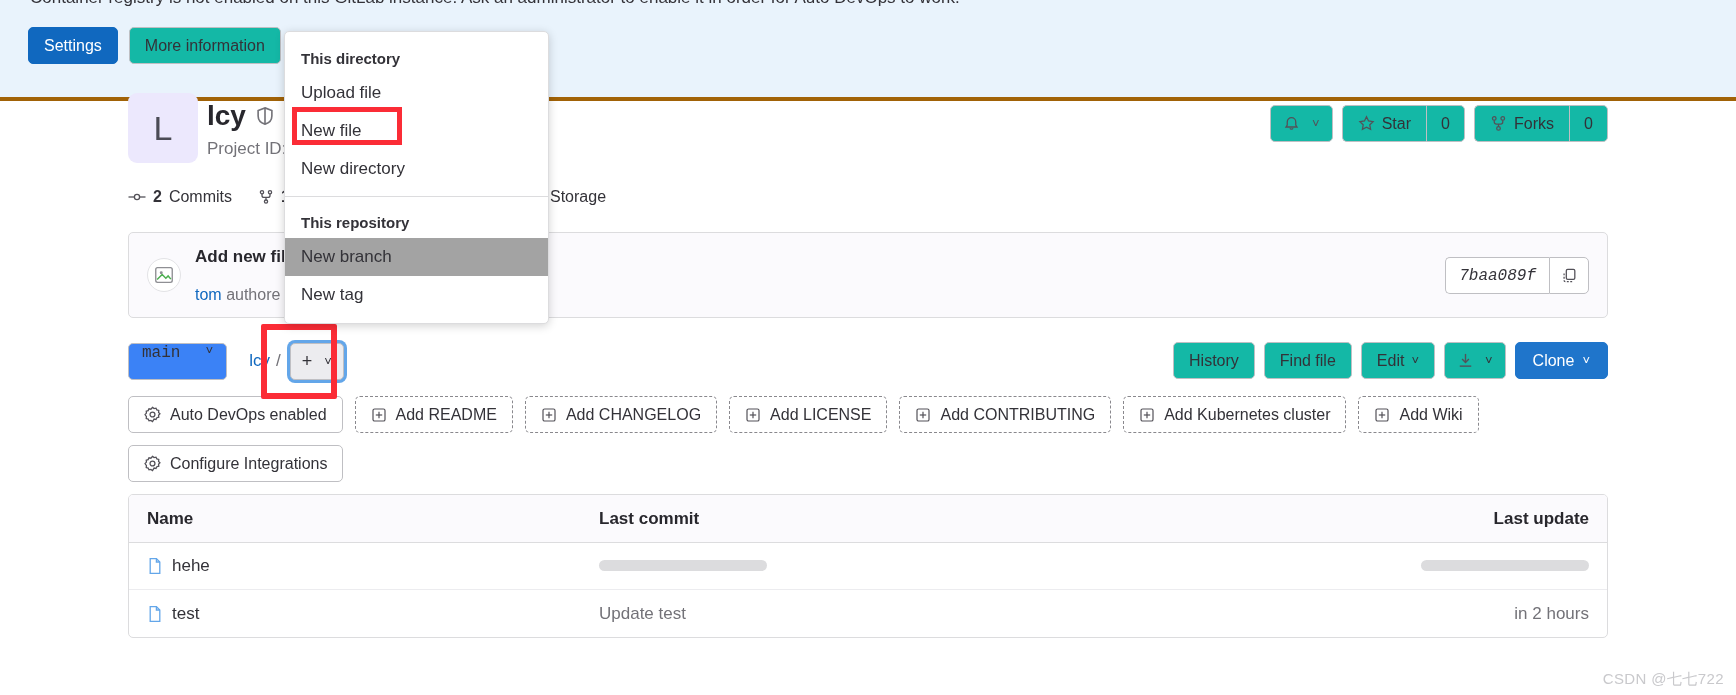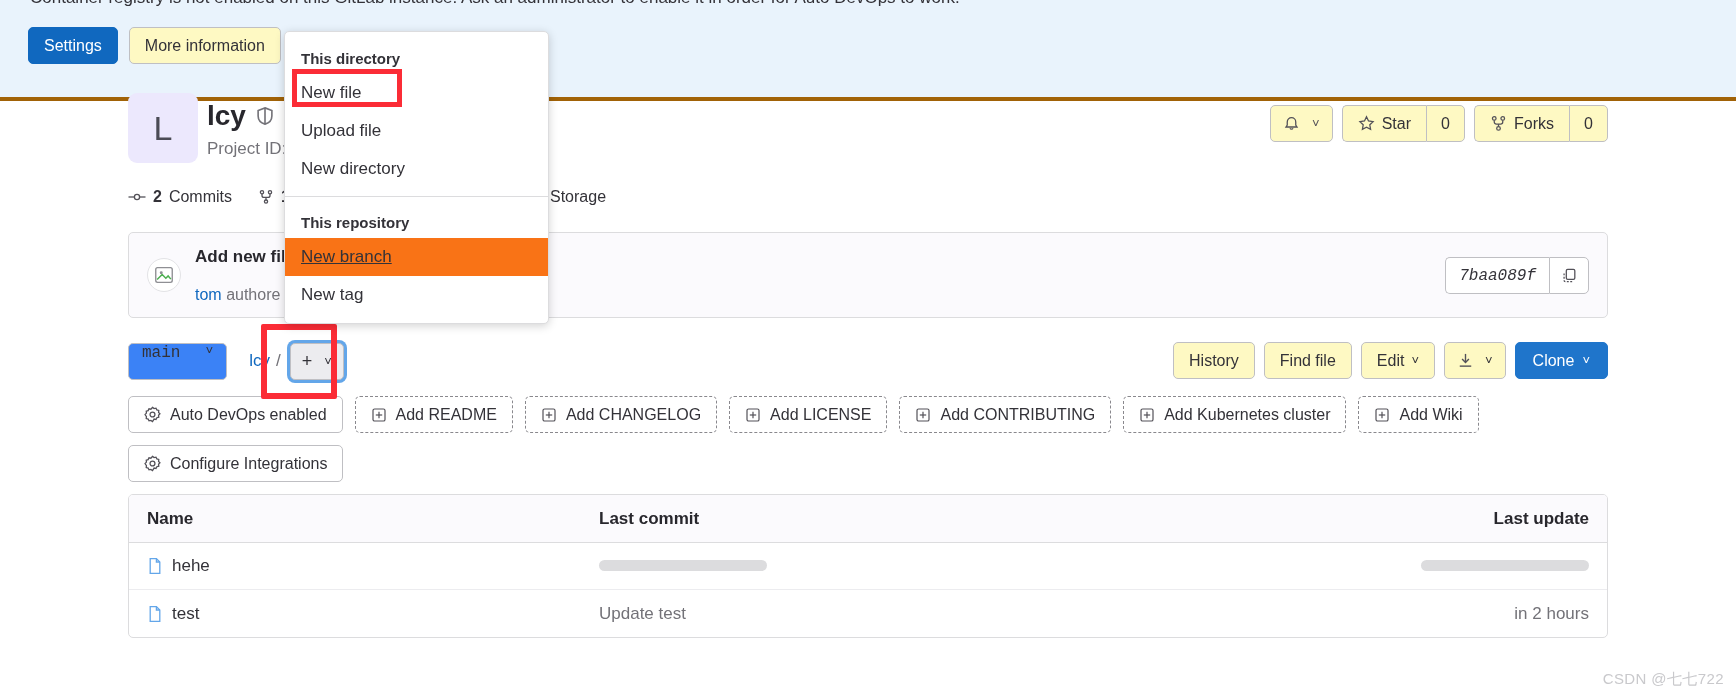--- a/index.html
+++ b/index.html
@@ -20,21 +20,21 @@
   }
   .alert-text {
     position: absolute; left: 30px; top: -12px;
     font-size: 17px; color: #333238; white-space: nowrap;
   }
   .alert-actions { position: absolute; left: 28px; top: 27px; display: flex; gap: 11px; }
   .btn {
     display: inline-flex; align-items: center; justify-content: center; gap: 7px;
     height: 37px; padding: 0 15px;
     border: 1px solid #bfbfc3; border-radius: 5px;
-    background: #fef9c3; color: #333238;
+    background: #14b8a6; color: #333238;
     font-size: 16px; font-family: "Liberation Sans", sans-serif;
     white-space: nowrap; cursor: pointer;
   }
   .btn-primary { background: #1068bf; border-color: #1068bf; color: #fff; }
   .btn-blue-clone { background: #1f75cb; border-color: #1f75cb; color: #fff; }
 
   
   .container { position: absolute; left: 128px; top: 80px; width: 1480px; }
 
   
@@ -155,21 +155,21 @@
     background: #fff; border: 1px solid #dcdcde; border-radius: 5px;
     box-shadow: 0 2px 10px rgba(0,0,0,.18); z-index: 50;
     padding: 9px 0;
   }
   .dd-section {
     padding: 9px 16px 7px 16px; font-size: 15px; font-weight: 700; color: #333238;
   }
   .dd-item {
     position: relative; padding: 9px 16px; font-size: 17px; color: #333238; cursor: pointer;
   }
-  .dd-item.hover { background: #f97316; text-decoration: underline; }
+  .dd-item.hover { background: #a3a3a3; }
   .dd-divider { height: 1px; background: #dcdcde; margin: 8px 0; }
   .dd-highlight {
     position: absolute; left: 7px; top: -5px; width: 110px; height: 38px;
     border: 5px solid #fb2c36; pointer-events: none;
   }
 
   
   .watermark {
     position: absolute; right: 12px; bottom: 6px;
     font-size: 15px; color: #c9c9cc; letter-spacing: .4px;
@@ -462,25 +462,25 @@
         <div class="col-commit">
           <a href="#" class="commit-link">Update test</a>
         </div>
         <div class="col-update update-text">in 2 hours</div>
       </div>
     </div>
   </div>
 
   <div class="dropdown">
     <div class="dd-section">This directory</div>
+    <div class="dd-item">Upload file</div>
     <div class="dd-item">
       <span>New file</span>
       <span class="dd-highlight"></span>
     </div>
-    <div class="dd-item">Upload file</div>
     <div class="dd-item">New directory</div>
     <div class="dd-divider"></div>
     <div class="dd-section">This repository</div>
     <div class="dd-item hover">New branch</div>
     <div class="dd-item">New tag</div>
   </div>
 
   <div class="watermark">CSDN @七七722</div>
 </div>
 

